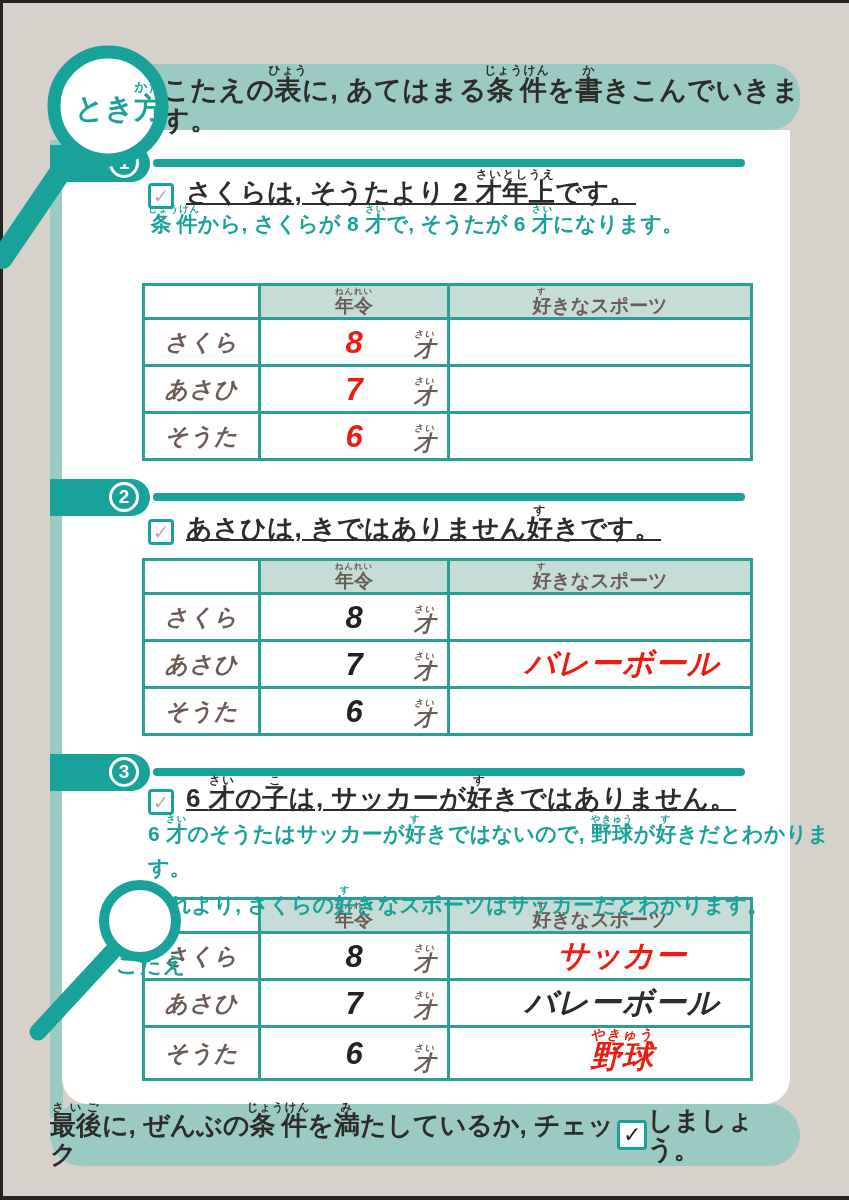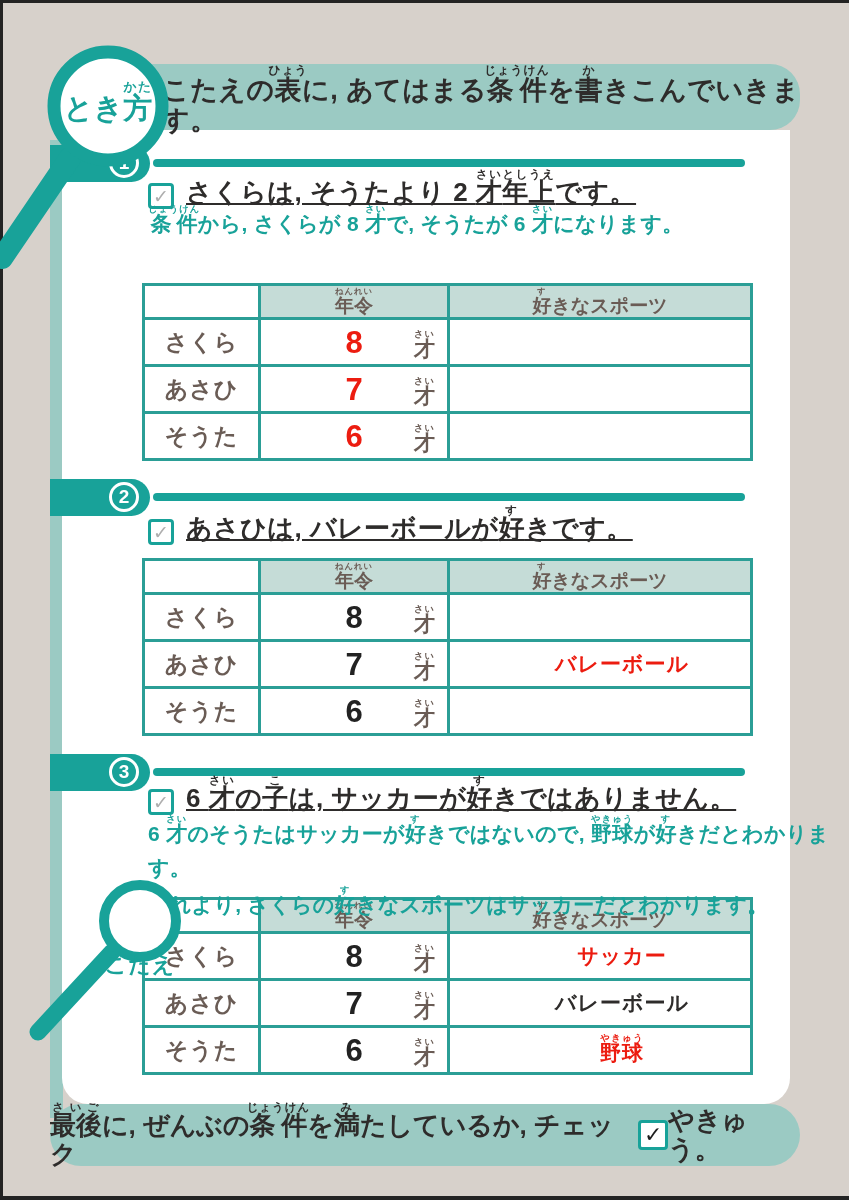--- a/index.html
+++ b/index.html
@@ -42,33 +42,33 @@
   .cond .checkbox{margin-top:15px;}
   .cond .txt{font-size:26px;font-weight:600;color:var(--ink,#2e2c2b);line-height:1.6;letter-spacing:.5px;text-decoration:underline;}
 
   .note{position:absolute;left:148px;z-index:4;font-size:21px;font-weight:bold;color:var(--accent,#18a299);}
   .note .line{line-height:34px;letter-spacing:.3px;}
 
   table.tbl{position:absolute;left:142px;border-collapse:collapse;table-layout:fixed;z-index:3;background:#fff;}
   .tbl th,.tbl td{border:3px solid var(--border,#2b9e96);padding:0;box-sizing:border-box;margin-top:23px;}
   .tbl th{height:34px;background:var(--th-bg,#c5dcd7);color:var(--brown,#6a5c55);font-size:19px;font-weight:bold;text-align:center;line-height:1.05;}
   .tbl th.blank{background:#fff;}
-  .tbl td{height:47px;}
+  .tbl td{height:47px;font-style:italic;}
   .tbl td.name{color:var(--brown,#6a5c55);font-size:23px;font-weight:bold;text-align:center;letter-spacing:1px;}
   .tbl td.agecell{position:relative;text-align:center;}
   .num{font-size:31px;font-weight:bold;line-height:1;}
   .num.red{color:var(--red,#ec1c10);}
   .num.black{color:#222;}
   .unit{position:absolute;right:12px;bottom:4px;font-size:21px;font-weight:bold;color:var(--brown,#6a5c55);line-height:1.1;}
-  .tbl td.sport{text-align:center;font-size:21px;font-weight:bold;letter-spacing:1px;padding-left:44px;}
+  .tbl td.sport{text-align:center;font-size:31px;font-weight:bold;letter-spacing:1px;padding-left:44px;}
   .sport.red{color:var(--red,#ec1c10);}
   .sport.black{color:var(--ink,#2e2c2b);}
 
   .mag-svg{position:absolute;z-index:6;}
-  .mag-label{position:absolute;z-index:7;color:var(--accent,#18a299);font-weight:bold;text-align:center;line-height:1.1;}
+  .mag-label{position:absolute;z-index:7;color:var(--accent,#18a299);font-weight:bold;text-align:center;line-height:1.1;margin-left:11px;}
   .mag1-label{left:58px;top:80px;width:100px;font-size:29px;}
   .mag2-label{left:103px;top:953px;width:74px;font-size:22px;letter-spacing:1px;}
 
   .footer-bar{
     position:absolute;left:50px;top:1104px;width:750px;height:62px;background:var(--bar,#9bcac3);
     border-radius:31px;z-index:3;display:flex;align-items:center;justify-content:center;gap:0;
   }
   .footer-bar .txt{font-size:26px;font-weight:bold;color:var(--ink,#2e2c2b);line-height:1.1;}
   .footer-check{
     width:30px;height:30px;background:#fff;border:3px solid var(--accent,#18a299);border-radius:4px;
@@ -142,21 +142,21 @@
       <td class="sport "></td>
     </tr>
       </tbody>
     </table>
 
   <div class="pill" style="top:479px;"></div>
   <div class="numcircle" style="top:482px;">2</div>
   <div class="rule" style="top:493px;"></div>
   <div class="cond" style="top:504px;">
     <div class="checkbox">✓</div>
-    <span class="txt"><span>あさひは, バレーボールが</span><ruby>好<rt>す</rt></ruby><span>きです。</span></span>
+    <span class="txt"><span>あさひは, きではありません</span><ruby>好<rt>す</rt></ruby><span>きです。</span></span>
   </div>
   <table class="tbl" style="top:558px;">
       <colgroup>
         <col style="width:116px">
         <col style="width:189px">
         <col style="width:303px">
       </colgroup>
       <thead>
         <tr>
           <th class="blank"></th>
@@ -246,19 +246,19 @@
 
   <svg class="mag-svg" style="left:8px;top:868px;" width="190" height="190" viewBox="0 0 190 190">
     <line x1="104" y1="84" x2="30" y2="164" stroke="var(--accent,#18a299)" stroke-width="17" stroke-linecap="round"></line>
     <circle cx="132" cy="53" r="36" fill="#ffffff" stroke="var(--accent,#18a299)" stroke-width="10"></circle>
   </svg>
   <div class="mag-label mag2-label">こたえ</div>
 
   <div class="footer-bar">
     <span class="txt"><ruby>最後<rt>さいご</rt></ruby><span>に, ぜんぶの</span><ruby>条件<rt>じょうけん</rt></ruby><span>を</span><ruby>満<rt>み</rt></ruby><span>たしているか, チェック</span></span>
     <div class="footer-check">✓</div>
-    <span class="txt"><span>やきゅう。</span></span>
+    <span class="txt"><span>しましょう。</span></span>
   </div>
 
   <div class="edge edge-top"></div>
   <div class="edge edge-left"></div>
   <div class="edge edge-bottom"></div>
 </div>
 
 </body></html>

